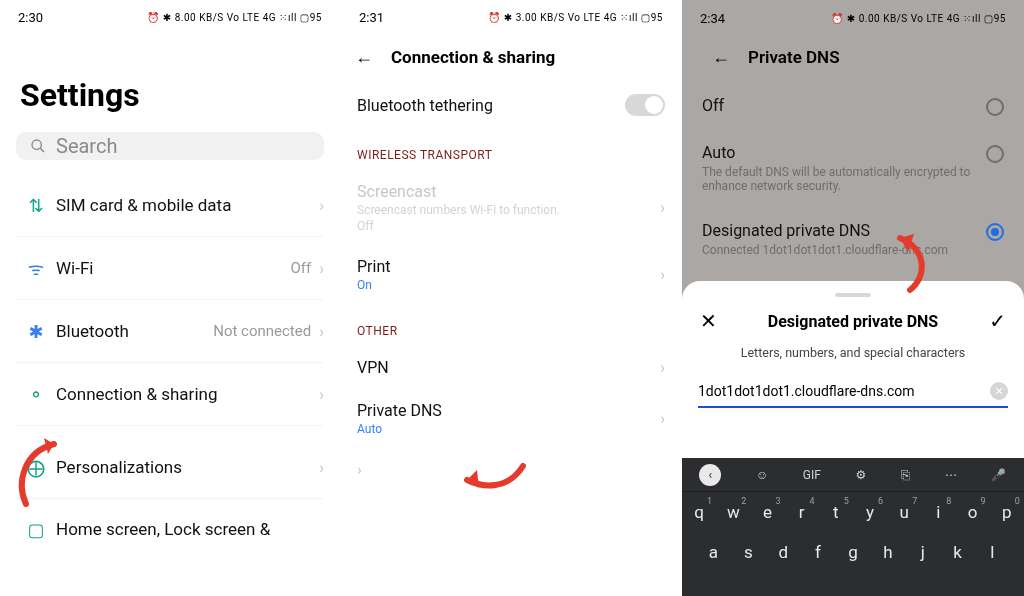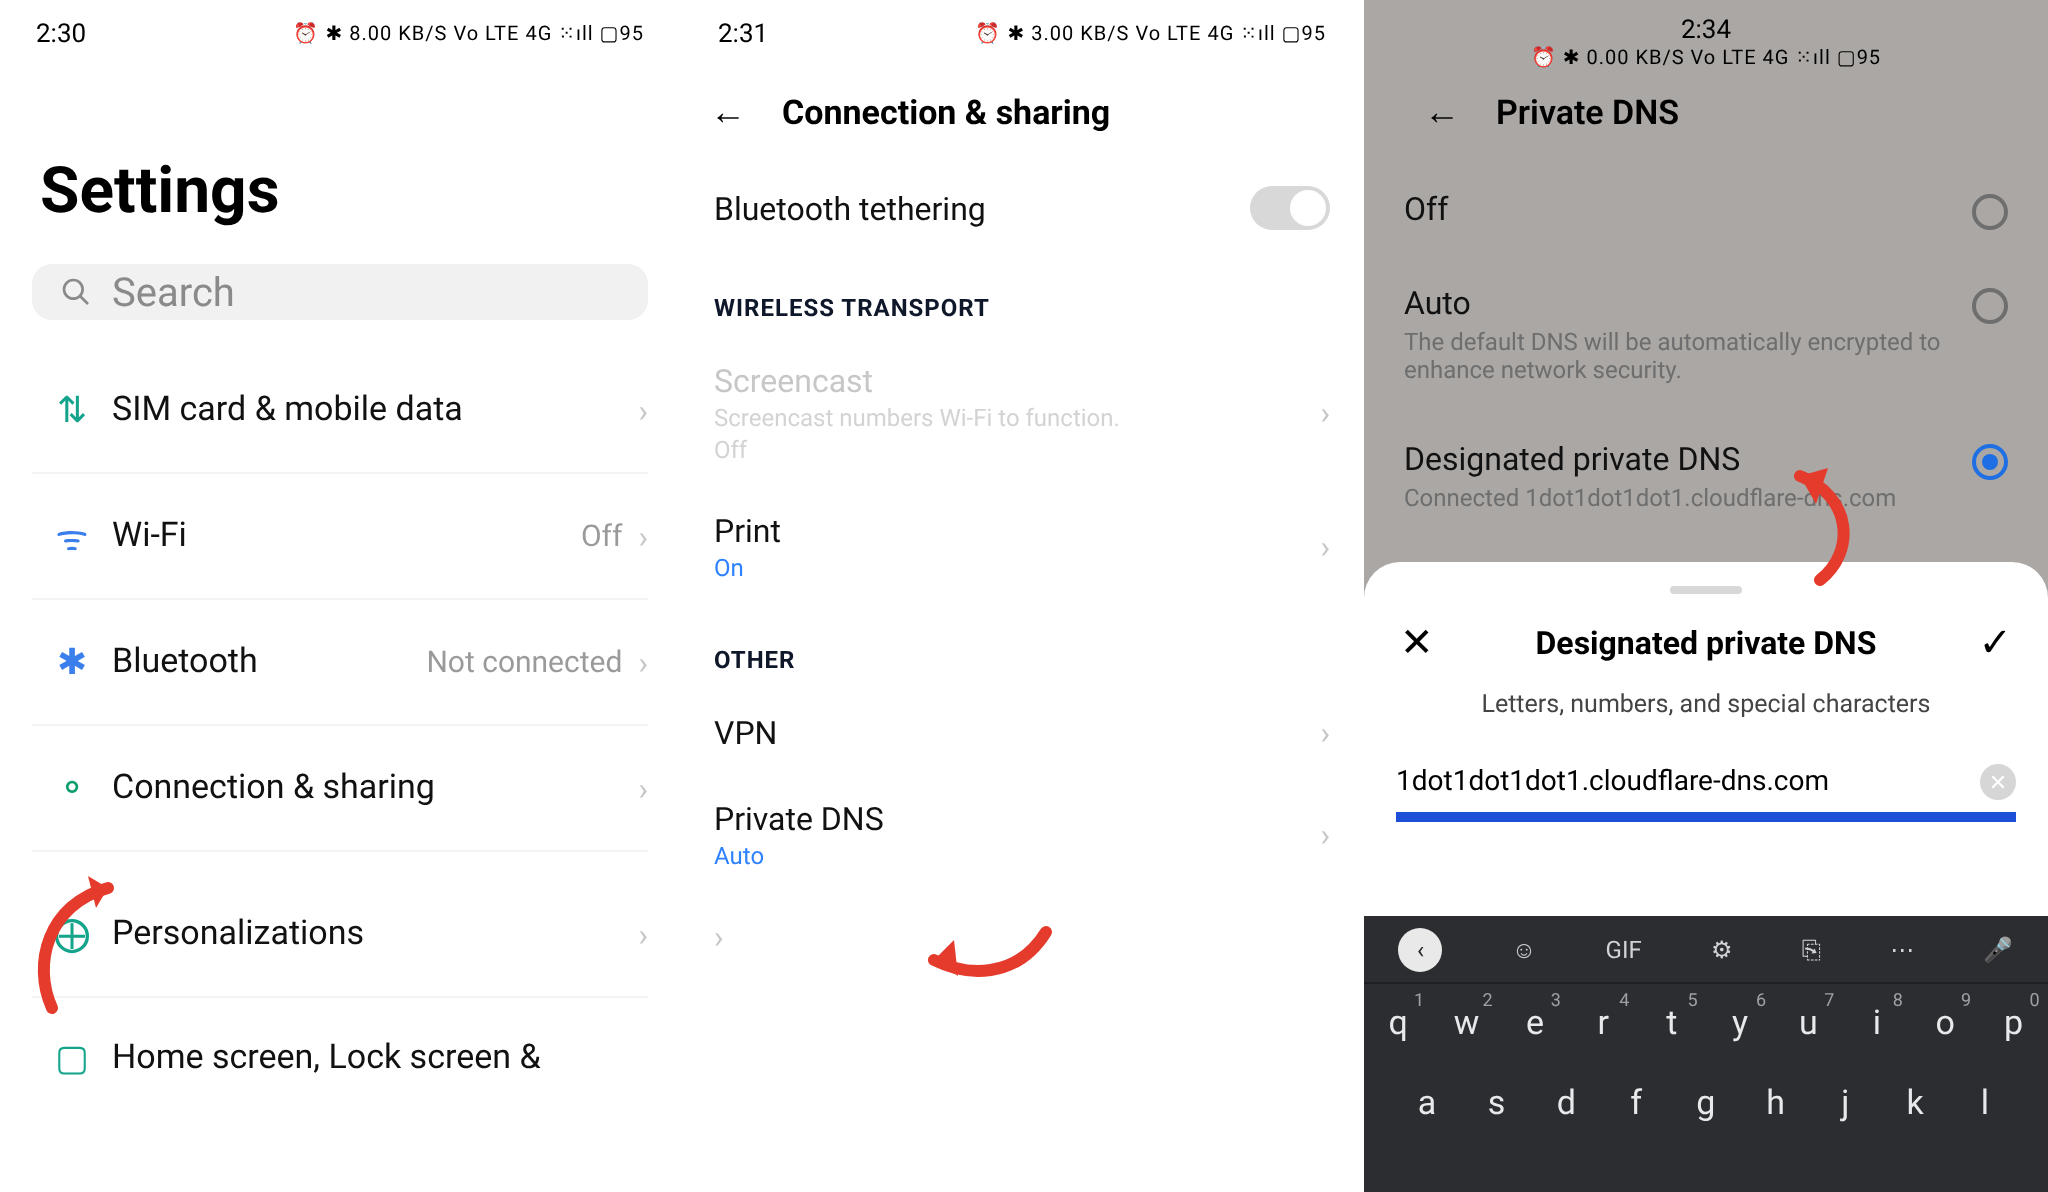--- a/index.html
+++ b/index.html
@@ -4,40 +4,40 @@
 <style>
   * { box-sizing: border-box; margin: 0; padding: 0; font-family: -apple-system, "Segoe UI", Roboto, sans-serif; }
   html, body { width: 1024px; height: 596px; overflow: hidden; background:#fff; }
   .row { display:flex; width:1024px; height:596px; }
   .phone { position:relative; height:596px; background:#fff; overflow:hidden; }
   .p1 { width:341px; border-right:1px solid #fff; }
   .p2 { width:341px; border-right:1px solid #fff; }
   .p3 { width:342px; background:#aaa7a4; }
   .status { display:flex; align-items:center; justify-content:space-between; font-size:13px; padding:6px 18px 0 18px; height:28px; }
   .p1 .status, .p2 .status { color:#000; }
-  .p3 .status { color:#000; padding-top:8px;flex-direction:column; }
+  .p3 .status { color:#000; padding-top:8px; }
   .status .right { font-size:10px; letter-spacing:0.5px; display:flex; gap:3px; align-items:center; }
   .p1-body { padding:0 16px; }
   .title { font-size:32px; font-weight:700; margin:48px 0 18px 4px; }
   .search { display:flex; align-items:center; background:#f1f1f1; border-radius:10px; height:28px; padding:0 14px; color:#8a8a8a; font-size:20px; margin-bottom:14px; }
   .search svg { margin-right:10px; }
   .item { display:flex; align-items:center; height:63px; border-bottom:1px solid #f3f3f3; }
   .item:last-child { border-bottom:none; }
   .ico { width:40px; display:flex; justify-content:center; font-size:18px; color:#0b7e5a; }
   .ico.blue { color:#3a7fec; }
   .ico.teal { color:#14a38b; }
   .ico.green { color:#0c9e6d; }
   .label { flex:1; font-size:17px; color:#111; }
   .value { font-size:15px; color:#9a9a9a; margin-right:8px; }
   .chev { color:#c7c7c7; font-size:16px; }
   .hr { height:10px; background:#fff; }
   .header2 { display:flex; align-items:center; gap:18px; padding:18px 16px 14px 14px; font-size:17px; font-weight:700; }
   .header2 .back { font-size:18px; font-weight:400; cursor:pointer; }
   .p2-body { padding:0 16px; }
-  .section-h { font-size:12px; font-weight:700; color:#0f172a; letter-spacing:0.5px; margin:20px 0 8px 0; }
+  .section-h { font-size:12px; font-weight:400; color:#7f1d1d; letter-spacing:0.5px; margin:20px 0 8px 0; }
   .line { display:flex; align-items:center; justify-content:space-between; padding:12px 0; }
   .line .txt { font-size:16px; color:#111; }
   .line .sub { font-size:12px; color:#9a9a9a; margin-top:2px; }
   .line .sub.link { color:#2f82ff; }
   .disabled .txt { color:#c7c7c7; }
   .disabled .sub { color:#d3d3d3; }
   .toggle { width:40px; height:22px; border-radius:11px; background:#d8d8d8; position:relative; }
   .toggle::after { content:""; position:absolute; width:18px; height:18px; border-radius:50%; background:#fff; top:2px; right:2px; }
   .toggle.dis { opacity:.5; }
   .red-arrow { position:absolute; z-index:5; }
@@ -51,21 +51,21 @@
   .p3 .opt .s { font-size:12px; color:#6e6e6e; margin-top:3px; }
   .radio { position:absolute; right:4px; top:16px; width:18px; height:18px; border:2px solid #6e6e6e; border-radius:50%; }
   .radio.sel { border-color:#1f6fe4; }
   .radio.sel::after { content:""; position:absolute; inset:3px; background:#1f6fe4; border-radius:50%; }
   .sheet { position:absolute; bottom:0; left:0; right:0; background:#fff; border-radius:18px 18px 0 0; padding:12px 16px 0 16px; height:315px; }
   .sheet-handle { width:36px; height:4px; background:#d8d8d8; border-radius:2px; margin:0 auto 8px auto; }
   .sheet-head { display:flex; align-items:center; justify-content:space-between; padding:4px 2px 12px 2px; }
   .sheet-head .ttl { font-weight:700; font-size:16px; }
   .sheet-head .cls, .sheet-head .ok { font-size:20px; cursor:pointer; }
   .hint { text-align:center; font-size:12.5px; color:#444; margin-bottom:18px; }
-  .field { display:flex; align-items:center; border-bottom:5px solid #1d4ed8; padding:4px 0 6px 0; font-size:14px; }
+  .field { display:flex; align-items:center; border-bottom:2px solid #1d4ed8; padding:4px 0 6px 0; font-size:14px; }
   .field input { border:none; outline:none; flex:1; font-size:14px; background:transparent; }
   .clear { width:18px; height:18px; border-radius:50%; background:#d6d6d6; color:#fff; display:flex; align-items:center; justify-content:center; font-size:11px; cursor:pointer; }
   .keyboard { position:absolute; bottom:0; left:0; right:0; height:138px; background:#2b2d31; color:#d0d2d6; }
   .kb-top { display:flex; align-items:center; justify-content:space-around; height:34px; font-size:12px; border-bottom:1px solid #1e2023; }
   .kb-top .circ { width:22px; height:22px; border-radius:50%; background:#e9e9e9; color:#222; display:flex; align-items:center; justify-content:center; font-size:12px; }
   .kb-row { display:flex; justify-content:space-around; align-items:center; height:40px; }
   .key { position:relative; width:26px; text-align:center; font-size:17px; color:#e8e9eb; }
   .key sup { position:absolute; top:-6px; right:0; font-size:9px; color:#9ea0a4; }
   .kb-row2 { padding:0 14px; height:40px; display:flex; justify-content:space-around; align-items:center; }
   .kb-row2 .key { width:28px; }

